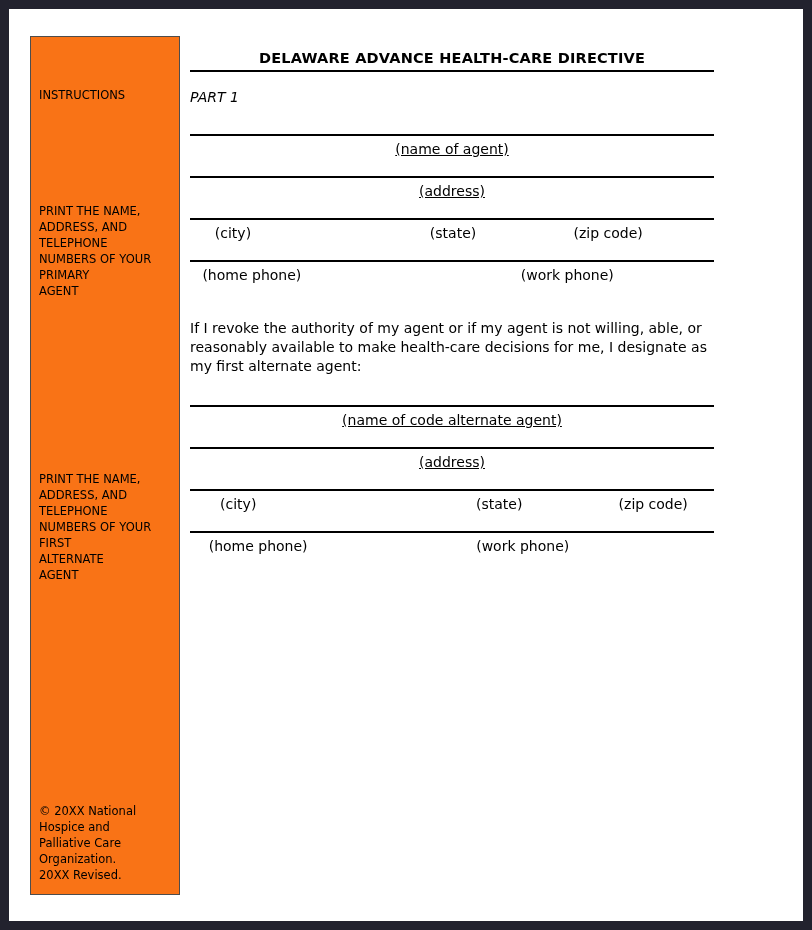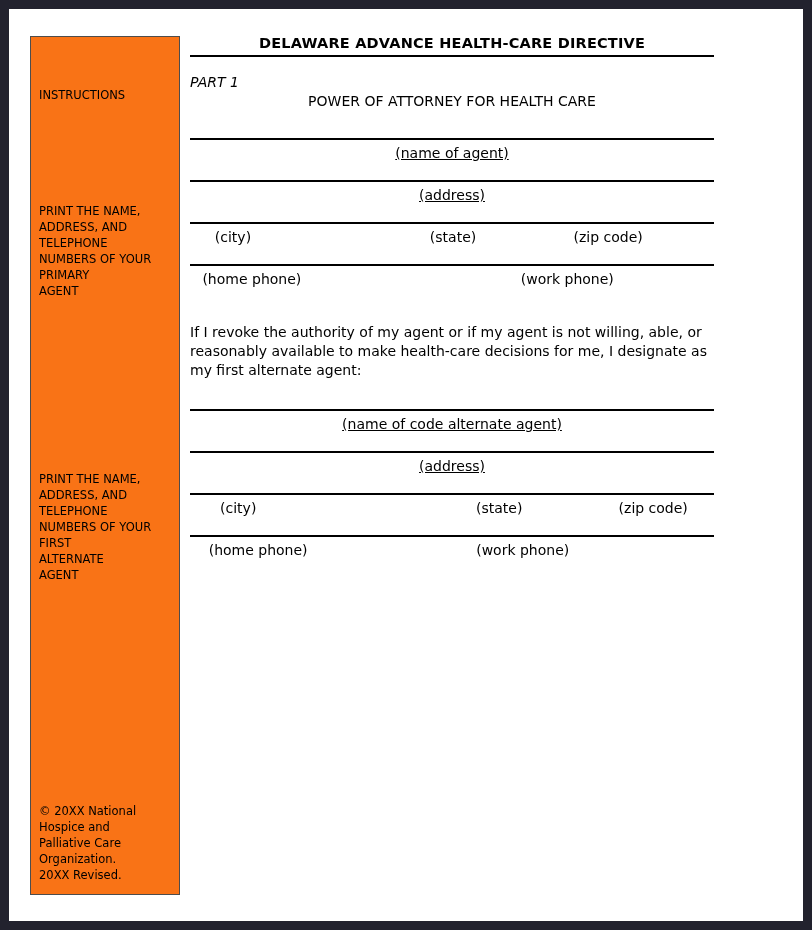--- a/index.html
+++ b/index.html
@@ -26,21 +26,21 @@
     position:absolute; left:8px; right:4px;
     font-size:11.5px; line-height:16px;
     white-space:pre-line;
   }
   .sb-instructions { top:50px; }
   .sb-primary     { top:166px; }
   .sb-alternate   { top:434px; }
   .sb-copyright   { top:766px; font-size:12px; }
   
   .main {
-    position:absolute; left:181px; top:12px; width:524px;
+    position:absolute; left:181px; top:27px; width:524px;
     font-size:14px; line-height:19px;
   }
   .doc-title {
     padding-top:13px;
     font-size:14.5px; font-weight:bold;
     text-align:center; line-height:18px;
     letter-spacing:0.2px;
   }
   .title-rule { margin-top:3px; border-top:2px solid #000; height:0; }
   .part-heading    { margin-top:16px; text-align:left;font-style:italic; }
@@ -91,21 +91,20 @@
 Organization.
 20XX Revised.</div>
   </div>
 
   <div class="main">
 
     <div class="doc-title">DELAWARE ADVANCE HEALTH-CARE DIRECTIVE</div>
     <div class="title-rule"></div>
 
     <div class="part-heading">PART 1</div>
-    <div class="part-subheading">POWER OF ATTORNEY FOR HEALTH CARE</div>
 
 
     <div class="group first">
       <div class="rule"></div>
       <div class="label-row center">(name of agent)</div>
     </div>
 
     <div class="group">
       <div class="rule"></div>
       <div class="label-row center">(address)</div>

